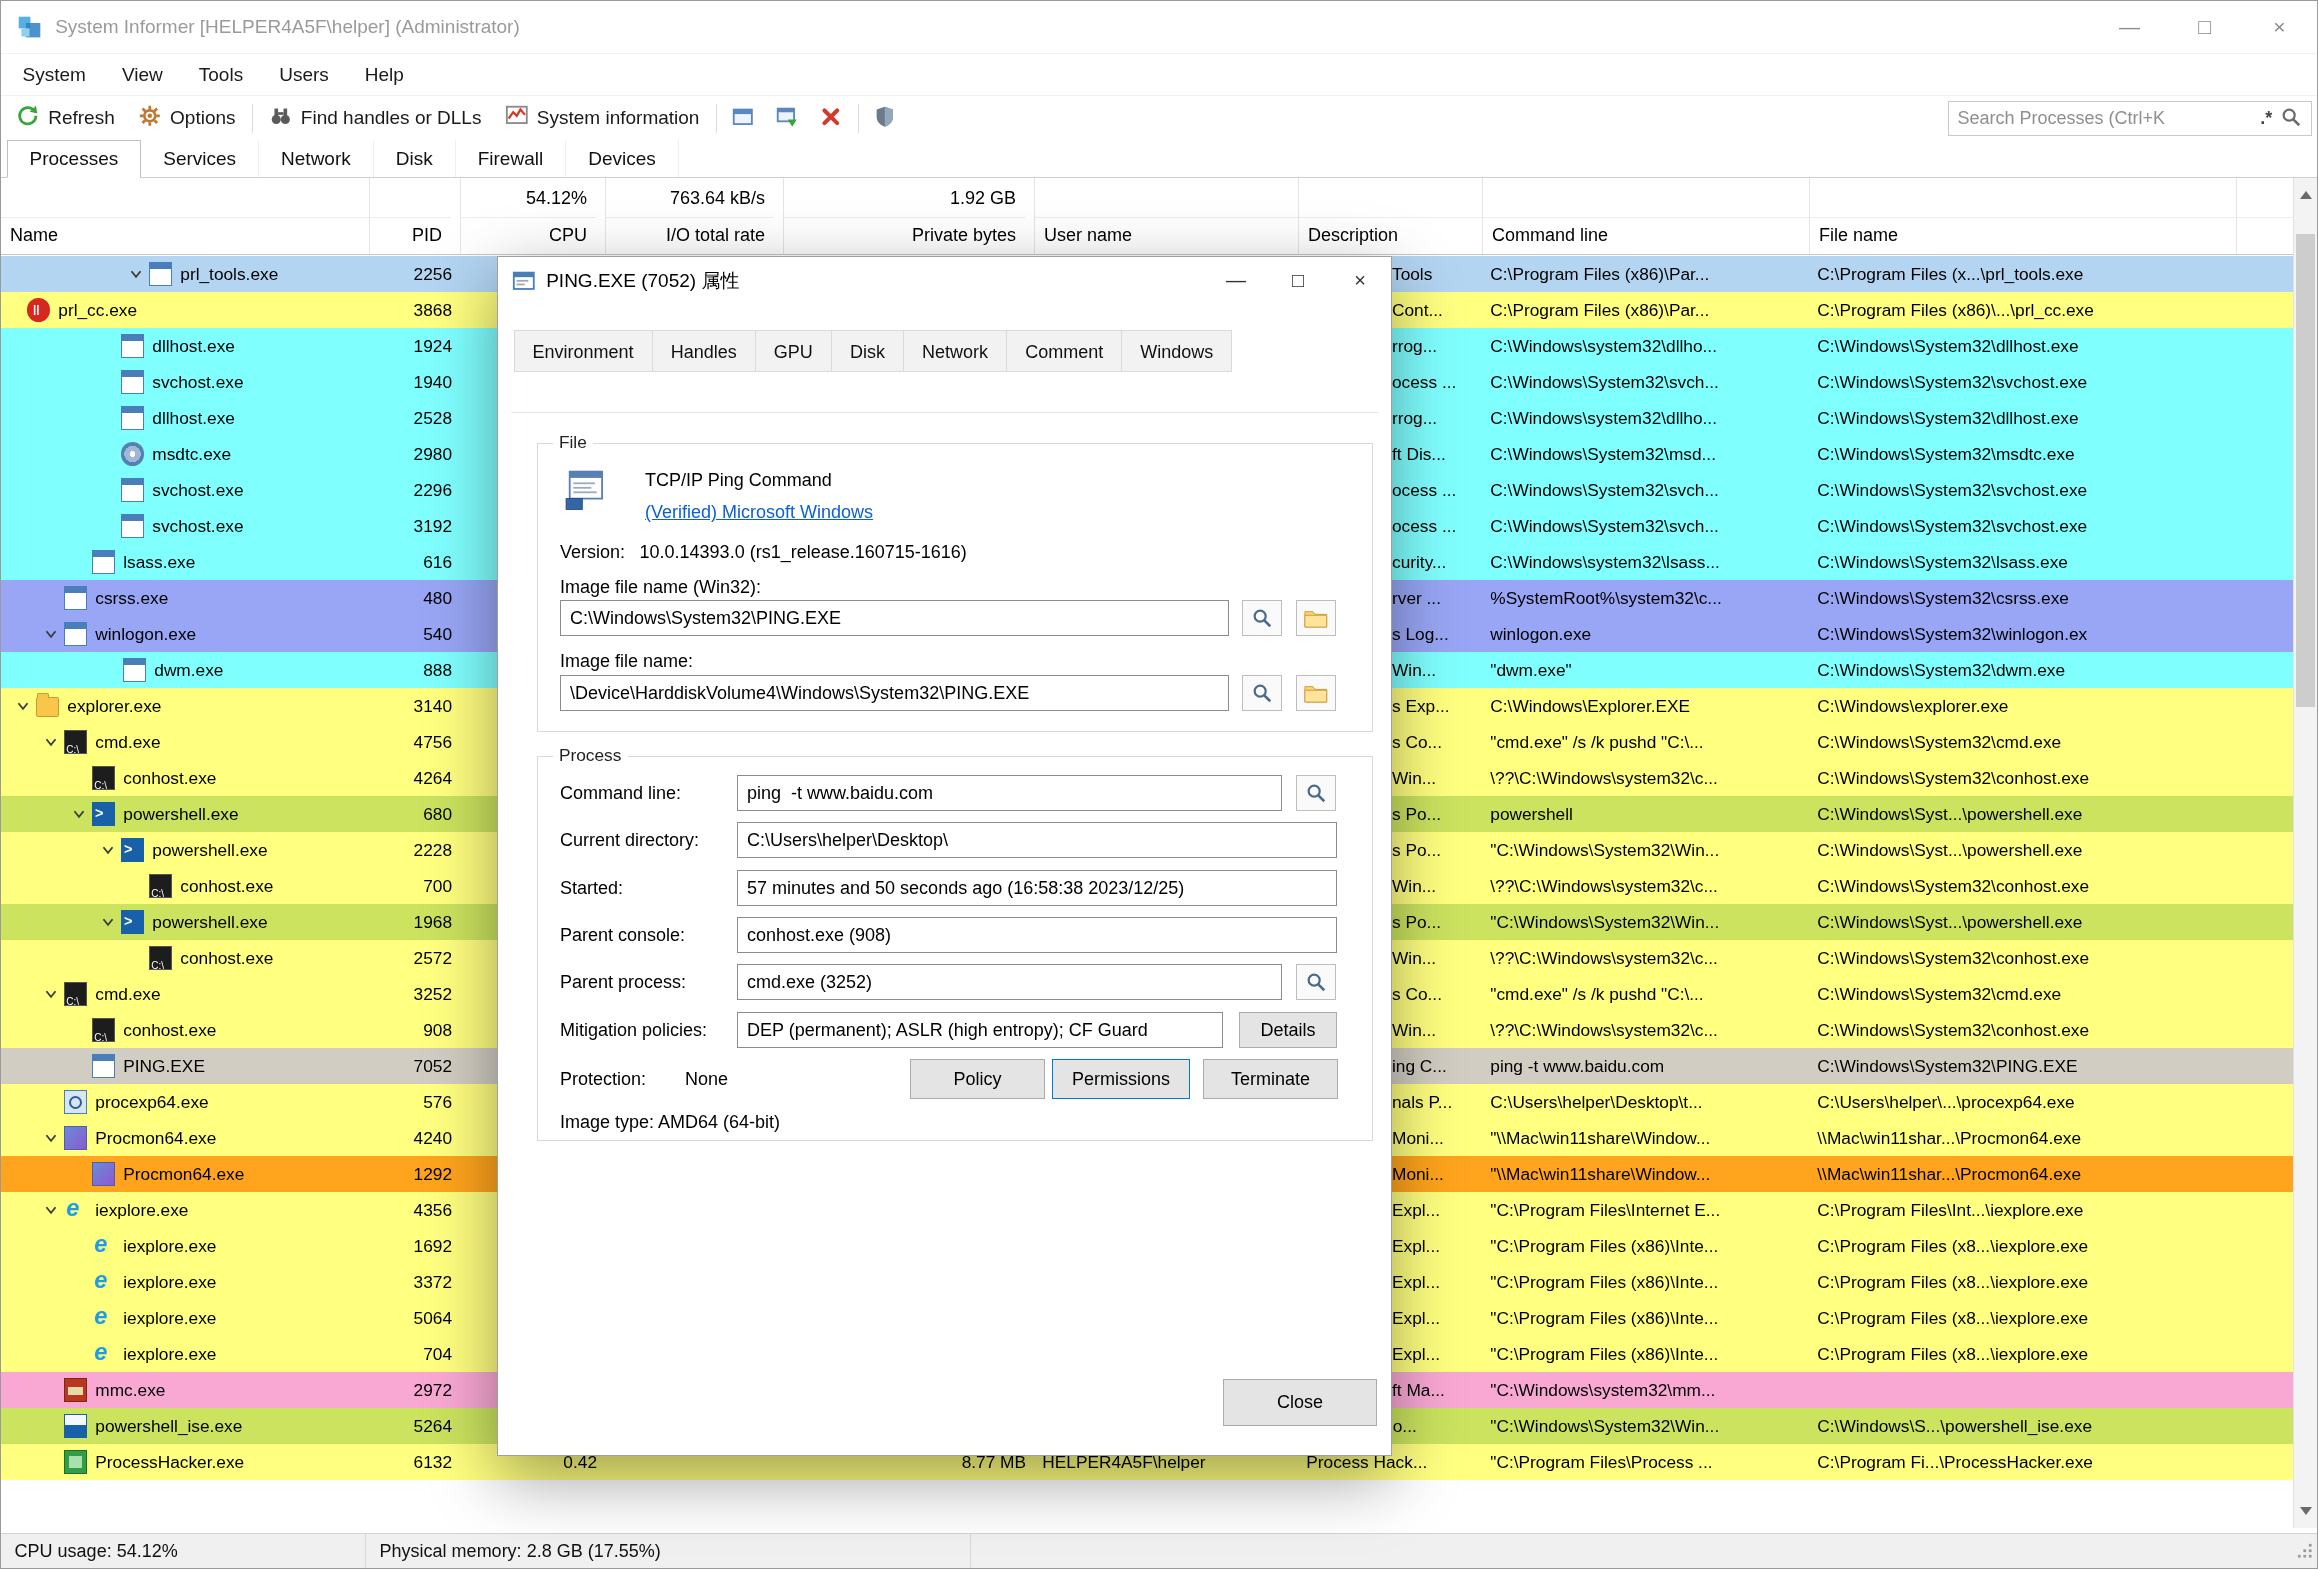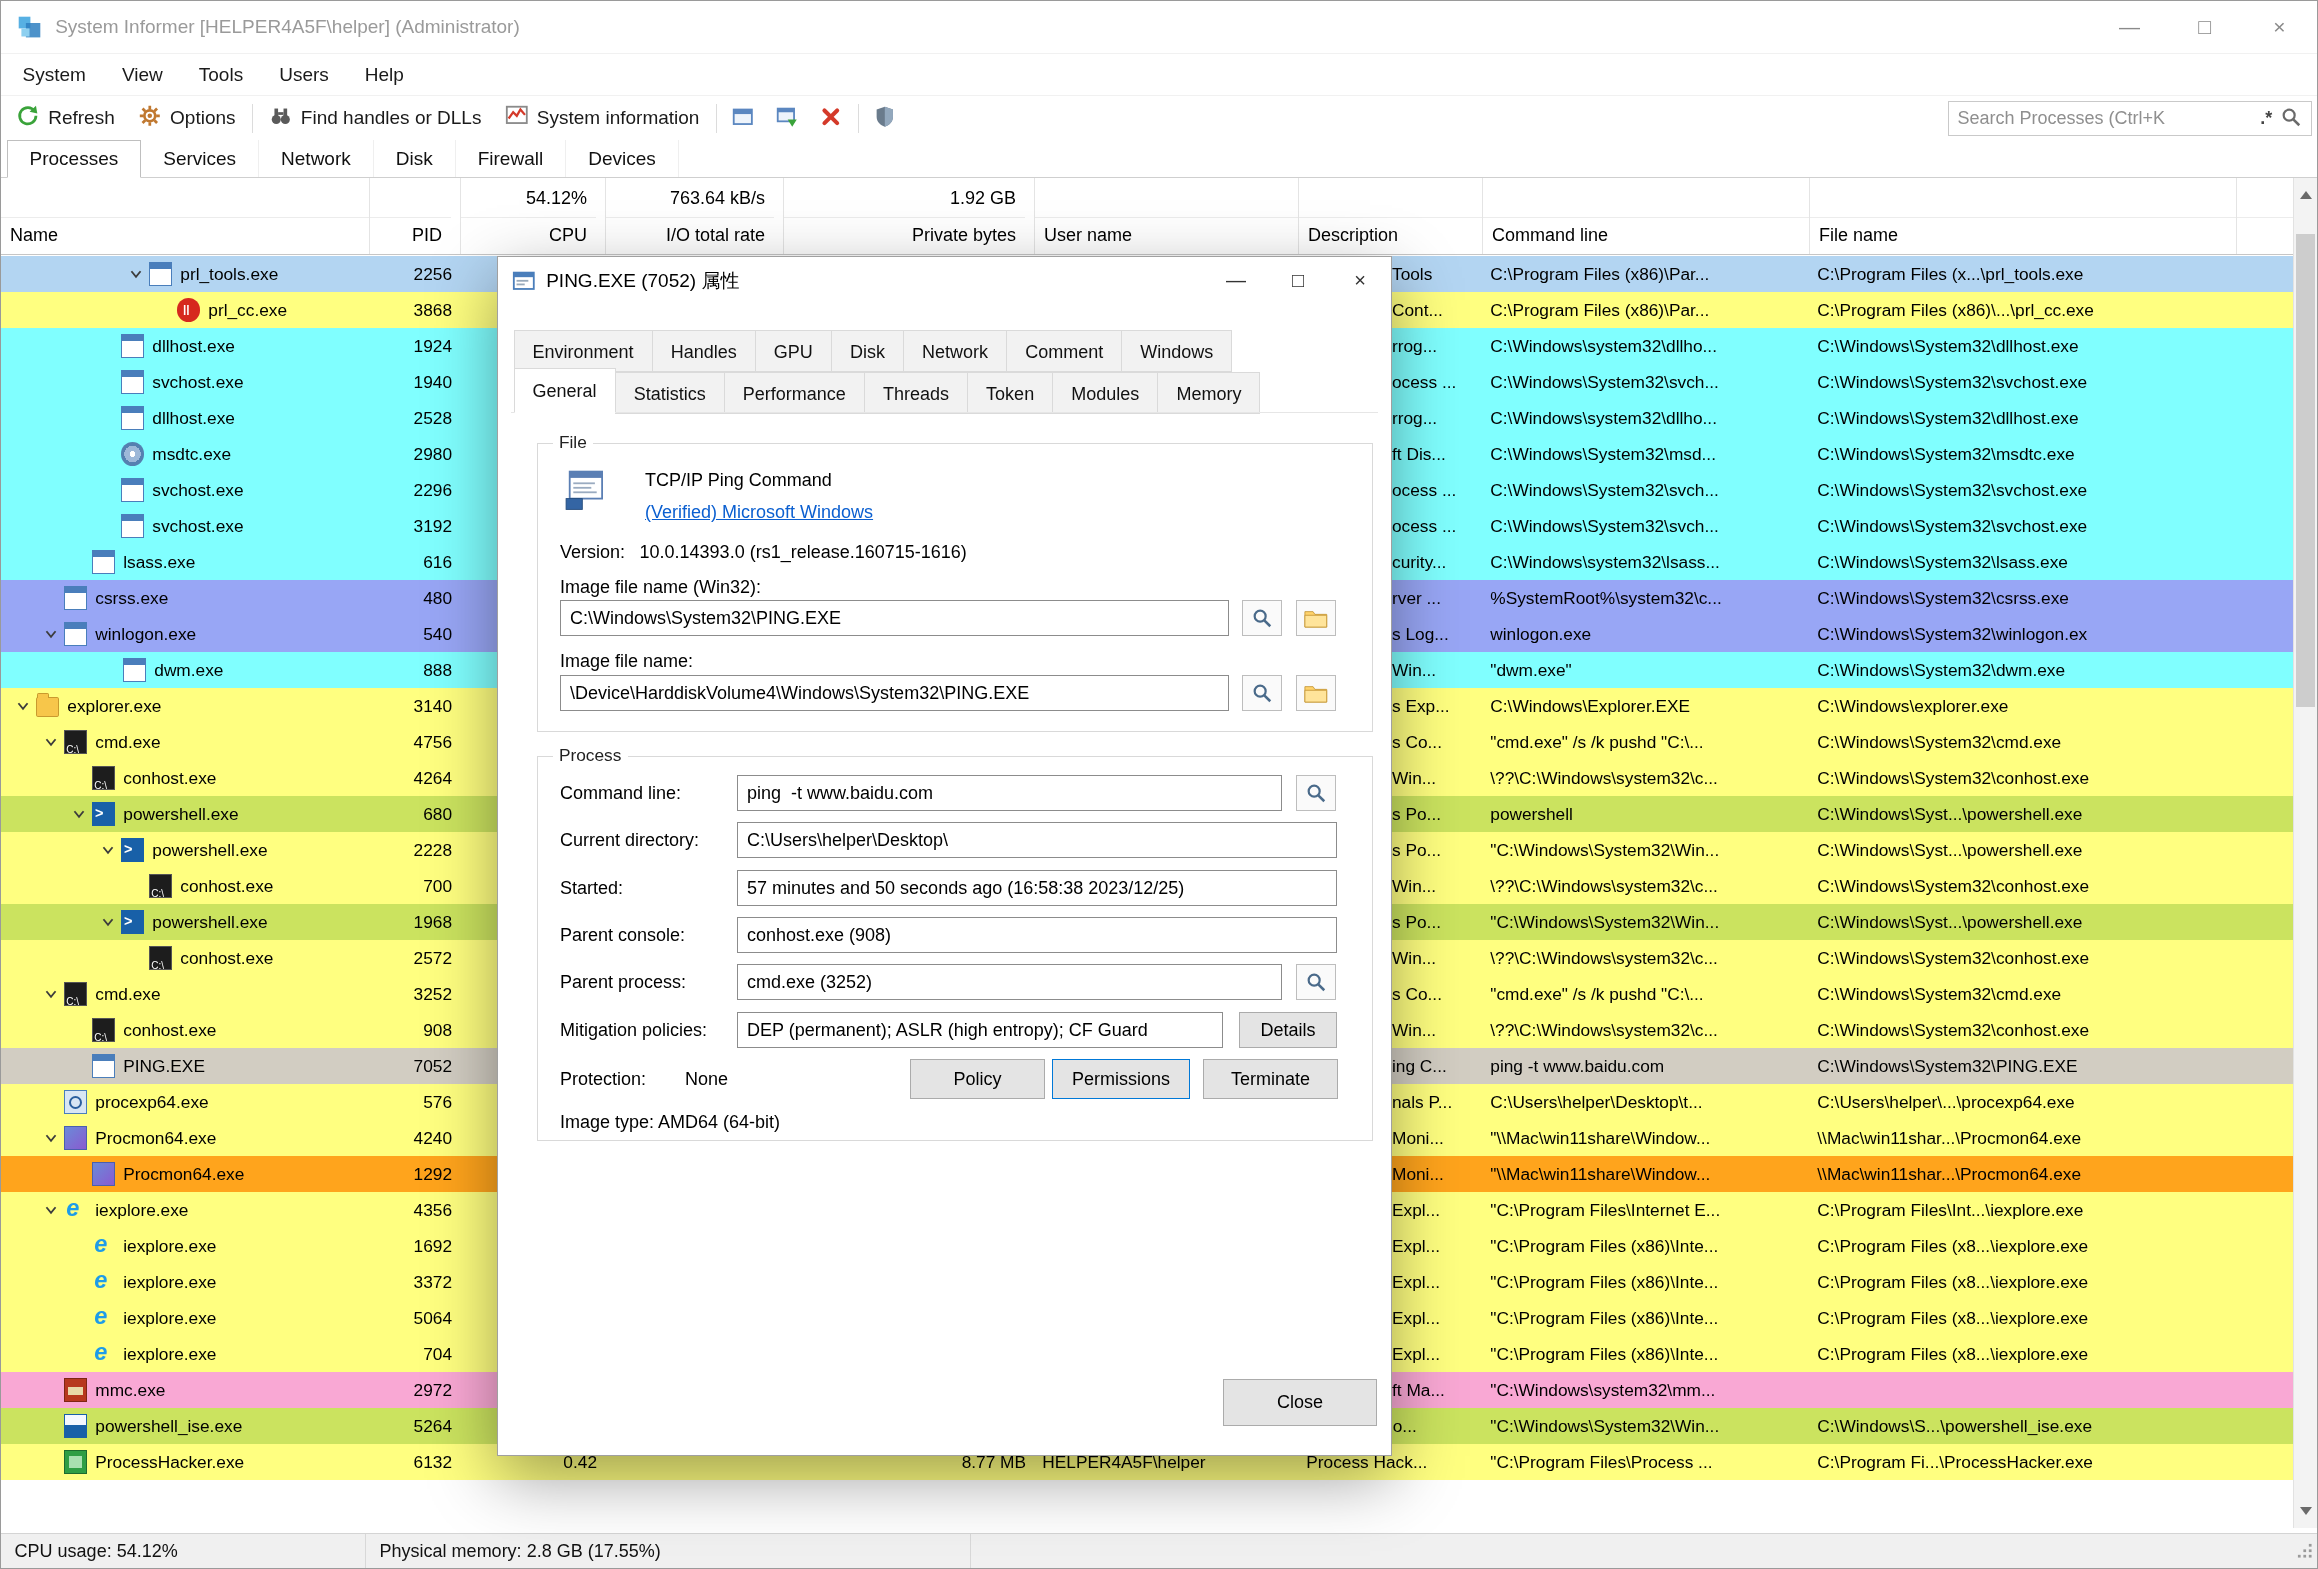--- a/index.html
+++ b/index.html
@@ -287,21 +287,21 @@
       <div class="cell ar" style="width: 91px;">2256</div>
       <div class="cell ar" style="width: 145px;"></div>
       <div class="cell ar" style="width: 178px;"></div>
       <div class="cell ar" style="width: 251px;"></div>
       <div class="cell pl" style="width: 264px;"></div>
       <div class="cell desc-offset" style="width: 184px;">Tools</div>
       <div class="cell pl" style="width: 327px;">C:\Program Files (x86)\Par...</div>
       <div class="cell pl" style="width: 427px;">C:\Program Files (x...\prl_tools.exe</div>
     </div>
     <div class="prow" style="background: rgb(255, 255, 128);">
-      <div class="cell cname" style="width: 369px; padding-left: 150px;">
+      <div class="cell cname" style="width: 369px; ">
         <span class="spacer"></span>
         <span class="pic ico-prl"></span>
         <span>prl_cc.exe</span>
       </div>
       <div class="cell ar" style="width: 91px;">3868</div>
       <div class="cell ar" style="width: 145px;"></div>
       <div class="cell ar" style="width: 178px;"></div>
       <div class="cell ar" style="width: 251px;"></div>
       <div class="cell pl" style="width: 264px;"></div>
       <div class="cell desc-offset" style="width: 184px;">Cont...</div>
@@ -871,29 +871,20 @@
   </div>
 
   <div class="dtabs r1">
     <span class="dtab">Environment</span>
     <span class="dtab">Handles</span>
     <span class="dtab">GPU</span>
     <span class="dtab">Disk</span>
     <span class="dtab">Network</span>
     <span class="dtab">Comment</span>
     <span class="dtab">Windows</span>
-  </div>
-  <div class="dtabs r2">
-    <span class="dtab active">General</span>
-    <span class="dtab">Statistics</span>
-    <span class="dtab">Performance</span>
-    <span class="dtab">Threads</span>
-    <span class="dtab">Token</span>
-    <span class="dtab">Modules</span>
-    <span class="dtab">Memory</span>
   </div>
   <div class="dlg-sep"></div>
 
   <div class="group fg">
     <span class="gb-label">File</span>
     <span class="file-icon">
       <svg width="42" height="45" viewBox="0 0 46 50">
           <rect x="6" y="4" width="36" height="30" fill="#fff" stroke="#5b7fb4" stroke-width="2"></rect>
           <rect x="6" y="4" width="36" height="7" fill="#5b7fb4"></rect>
           <line x1="10" y1="17" x2="34" y2="17" stroke="#9aabc0" stroke-width="2"></line>

